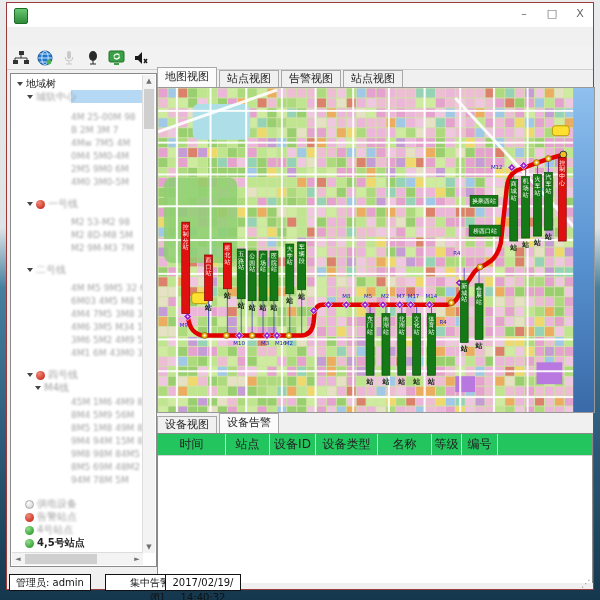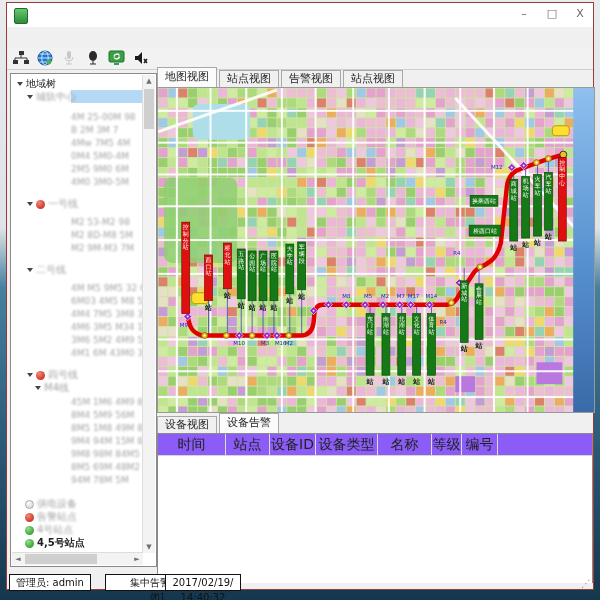--- a/index.html
+++ b/index.html
@@ -49,21 +49,21 @@
   
   .tabs-top{position:absolute;left:150px;top:66px;height:18px;display:flex;align-items:flex-end;font-size:11px;color:#222;}
   .tab{padding:1px 7px 2px 7px;background:#f0f0f0;border:1px solid #a8a8a8;border-bottom:none;height:13px;line-height:13px;margin-right:2px;}
   .tab.active{background:#fbfbfb;height:16px;line-height:16px;}
   .mapbox{position:absolute;left:150px;top:84px;width:438px;height:326px;border:1px solid #999;
     box-sizing:border-box;background:#cfe3a6;overflow:hidden;}
   .mapbox svg{display:block;}
   .tabs-bottom{position:absolute;left:150px;top:413px;height:17px;display:flex;align-items:flex-end;font-size:11px;color:#222;}
   .tablebox{position:absolute;left:150px;top:430px;width:436px;height:150px;background:#fff;
     border:1px solid #8a8a8a;box-sizing:border-box;}
-  .thead{display:flex;height:21px;background:#8b5cf6;border-bottom:1px solid #d5d5d5;font-size:14px;color:#222;}
+  .thead{display:flex;height:21px;background:#22c55e;border-bottom:1px solid #d5d5d5;font-size:12px;color:#222;}
   .th{border-right:1px solid #dcdcdc;display:flex;align-items:center;justify-content:center;box-sizing:border-box;}
   .grip{position:absolute;right:2px;bottom:0px;font-size:10px;color:#999;}
   .map-text{font-family:"DejaVu Sans","Liberation Sans",sans-serif;}
 </style>
 </head>
 <body>
 
 <div class="desktop"></div>
 
 <div class="window">

